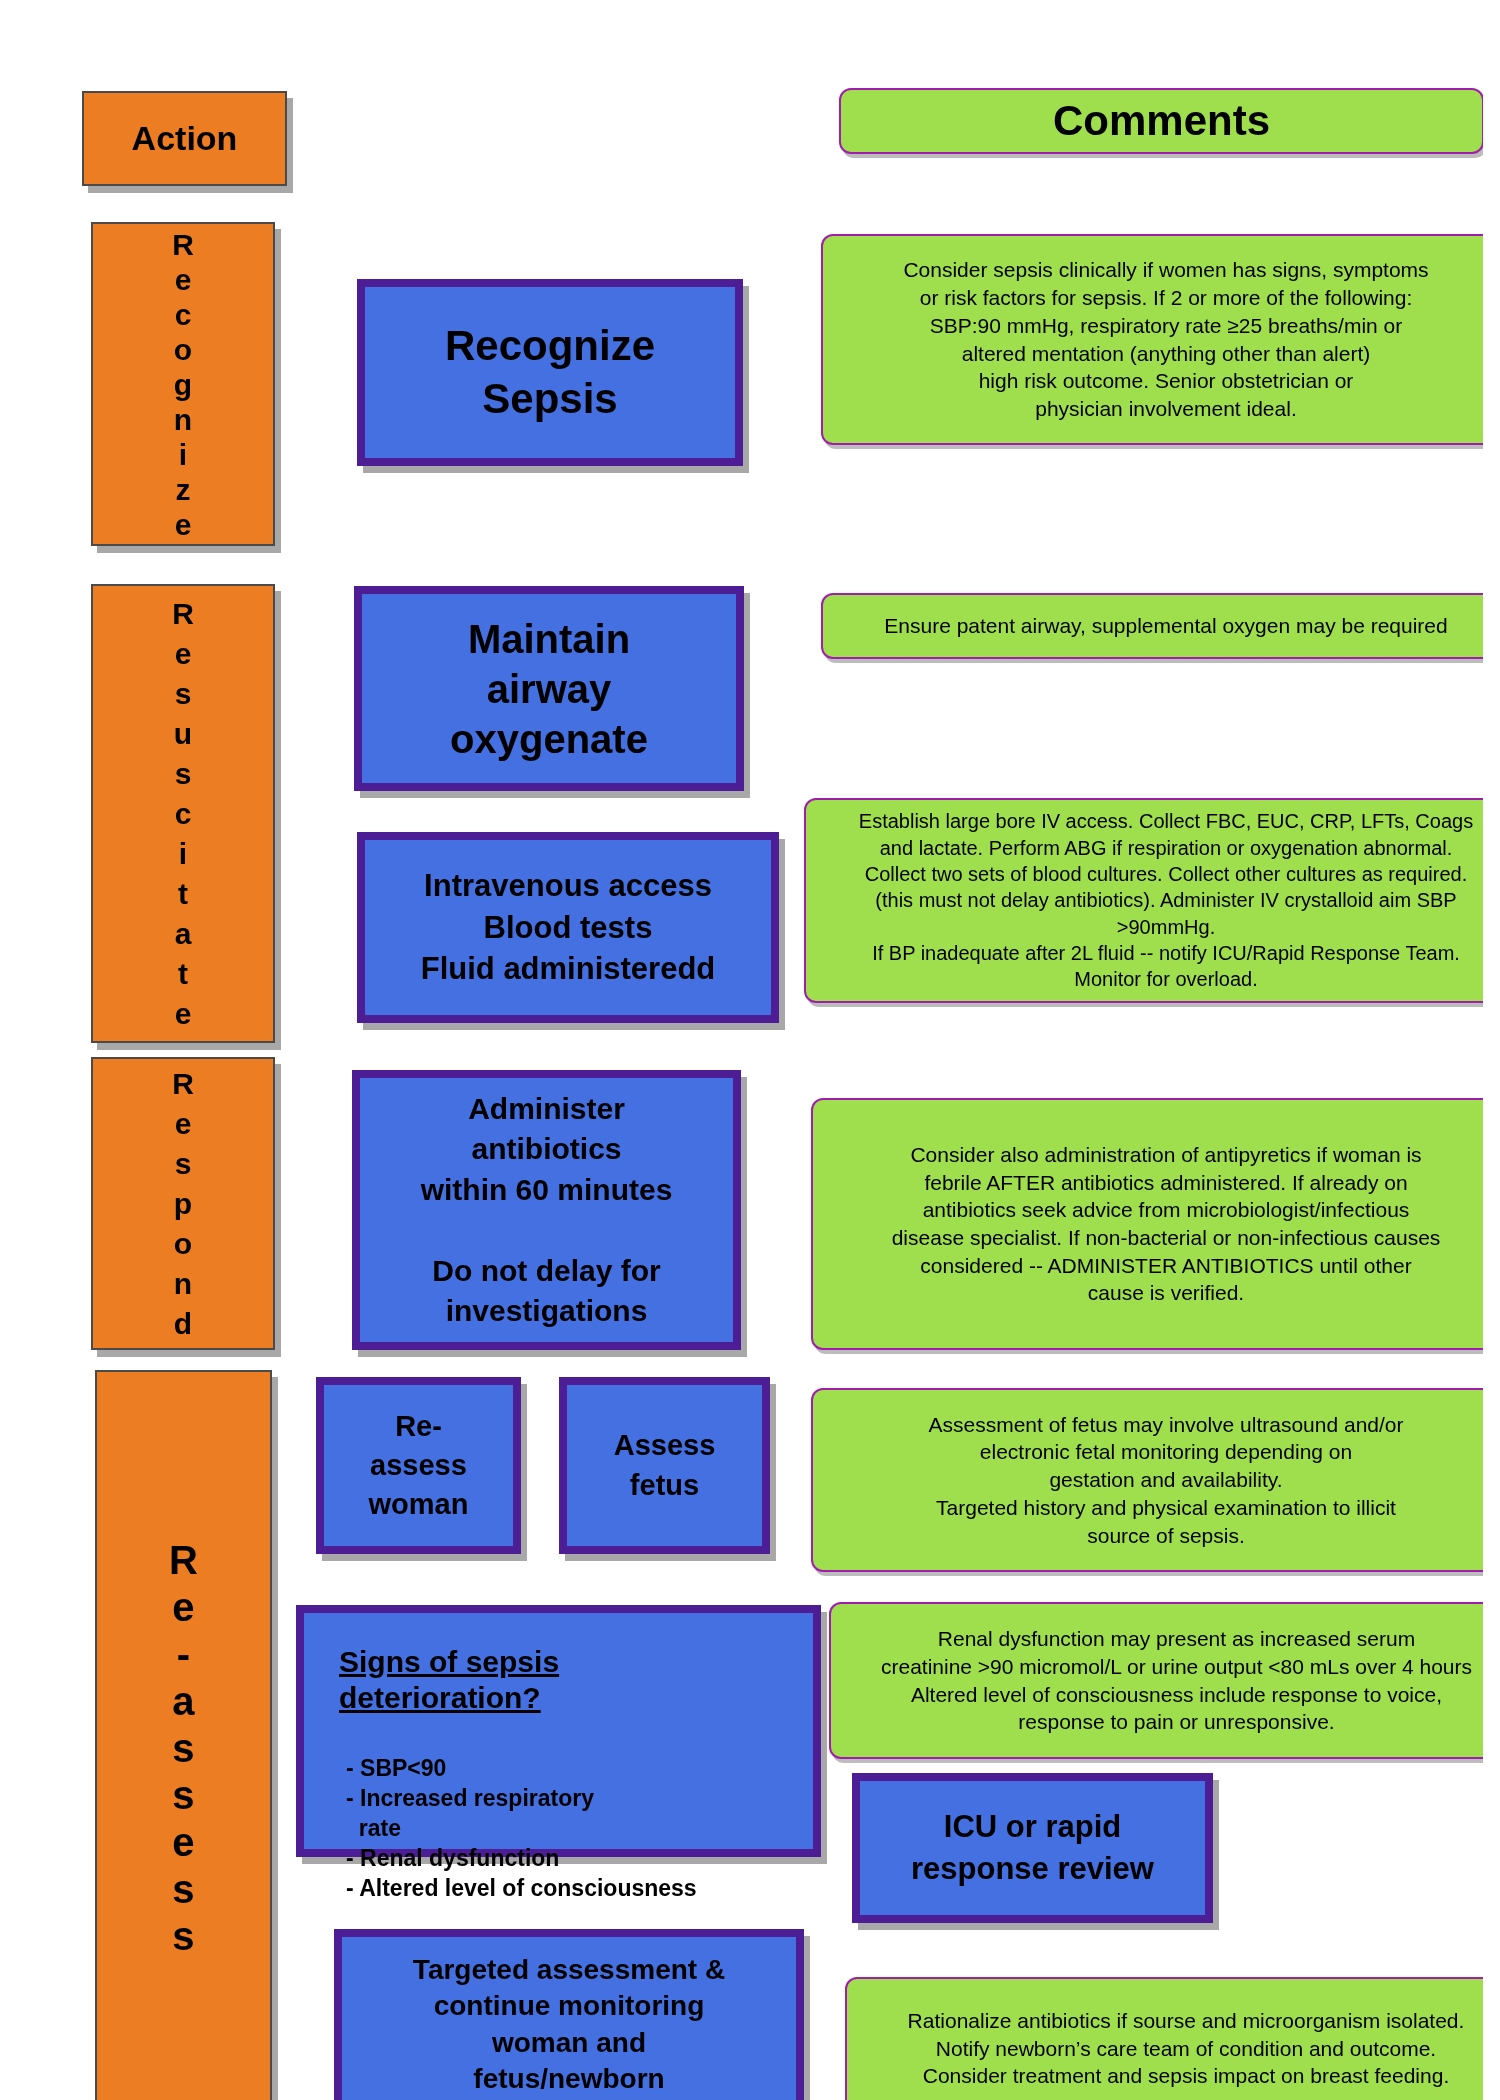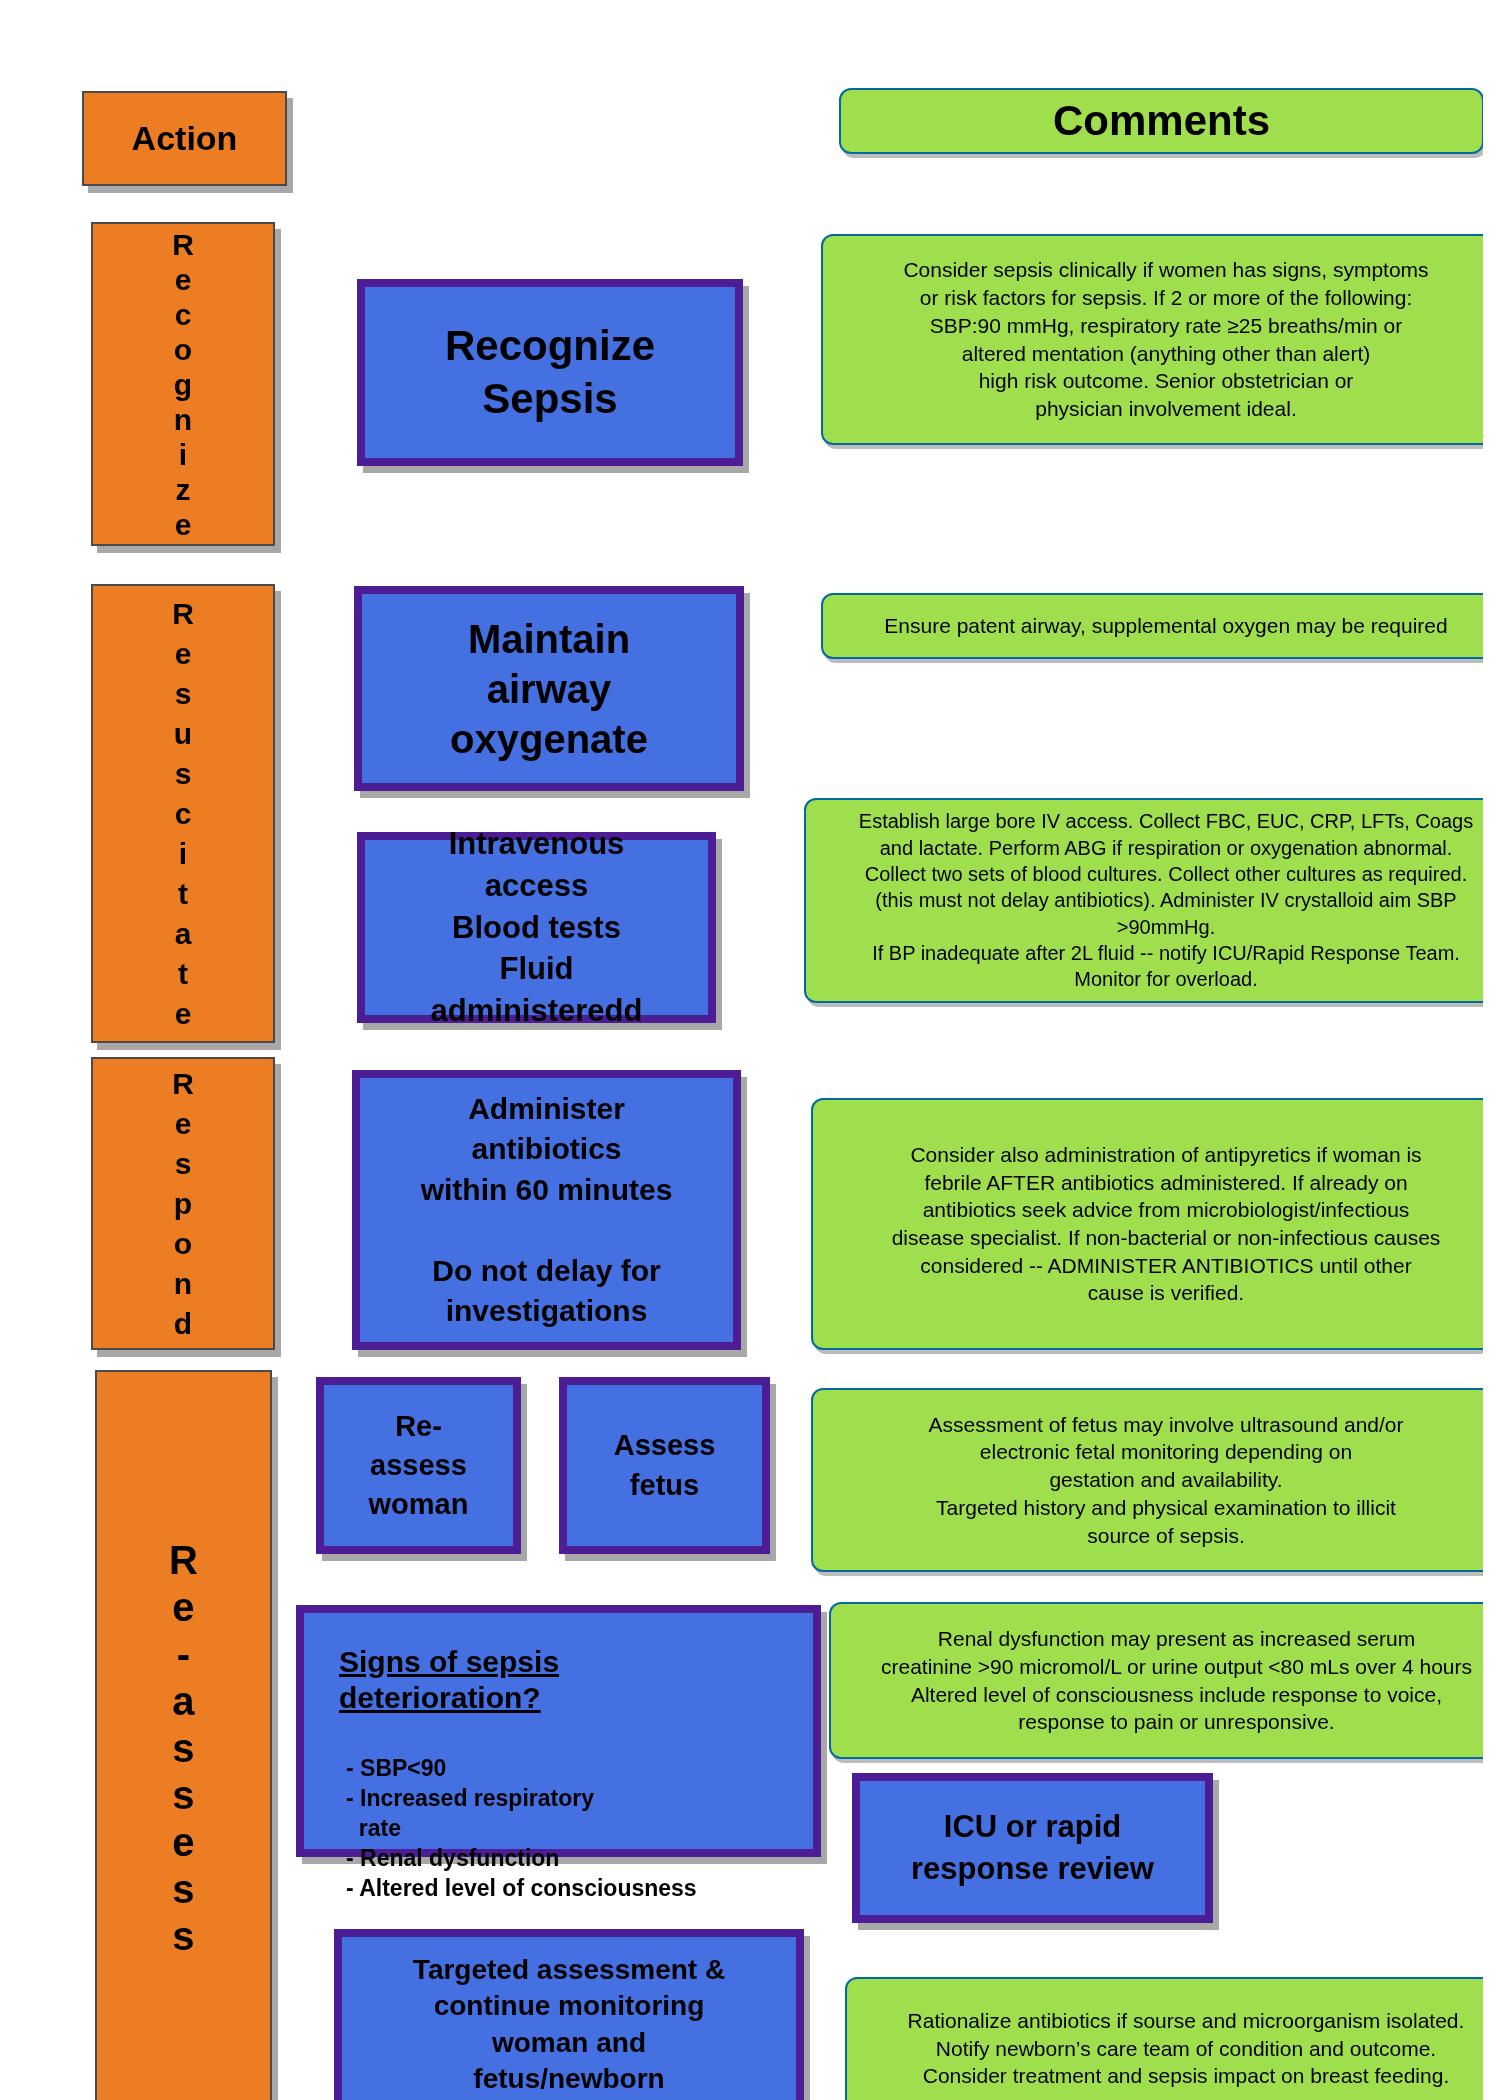--- a/index.html
+++ b/index.html
@@ -27,21 +27,21 @@
     background:#4470E2;
     border:8px solid #4c1d95;
     box-shadow:6px 7px 0 #a8a8a8;
     color:#000;
   }
   .blue .txt { font-weight:bold; text-align:center; white-space:pre-line; }
 
   
   .green {
     background:#9FDF4D;
-    border:2px solid #0369a1;
+    border:2px solid #a21caf;
     border-radius:12px;
     box-shadow:3px 4px 0 #bcbcbc;
     color:#000;
   }
   .green .txt { text-align:center; white-space:pre-line; line-height:1.32; }
 
   .legend-action { font-size:34px; font-weight:bold; }
   .legend-comments { font-size:42px; font-weight:bold; }
 
   .signs-box { flex-direction:column; align-items:flex-start; justify-content:flex-start; padding:14px 10px 10px 18px; }
@@ -113,21 +113,21 @@
     <span class="txt" style="font-size:42px; line-height:1.25;">Recognize
 Sepsis</span>
   </div>
 
   <div class="abs blue" style="left:320px; top:552px; width:390px; height:205px;">
     <span class="txt" style="font-size:40px; line-height:1.25;">Maintain
 airway
 oxygenate</span>
   </div>
 
-  <div class="abs blue" style="left:323px; top:798px; width:359px; height:191px;">
+  <div class="abs blue" style="left:323px; top:798px; width:422px; height:191px;">
     <span class="txt" style="font-size:31px; line-height:1.35;">Intravenous access
 Blood tests
 Fluid administeredd</span>
   </div>
 
   <div class="abs blue" style="left:318px; top:1036px; width:389px; height:280px;">
     <span class="txt" style="font-size:30px; line-height:1.35;">Administer
 antibiotics
 within 60 minutes
 

